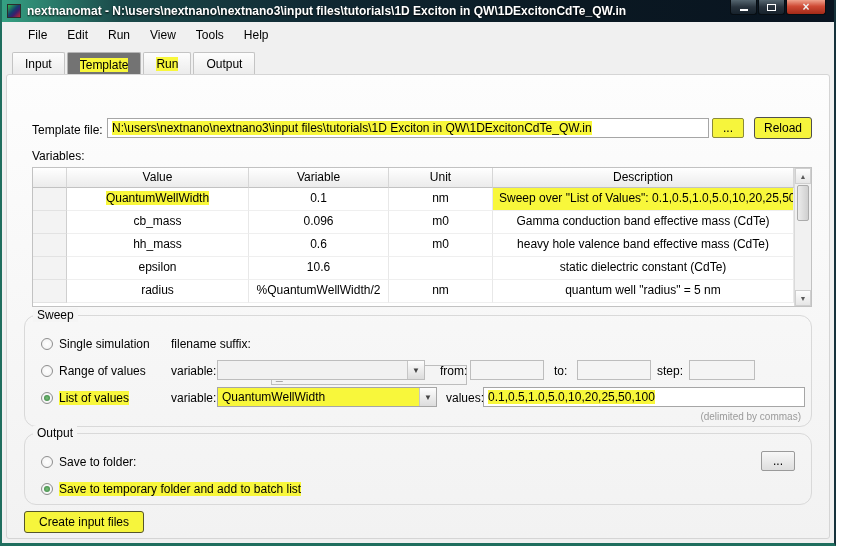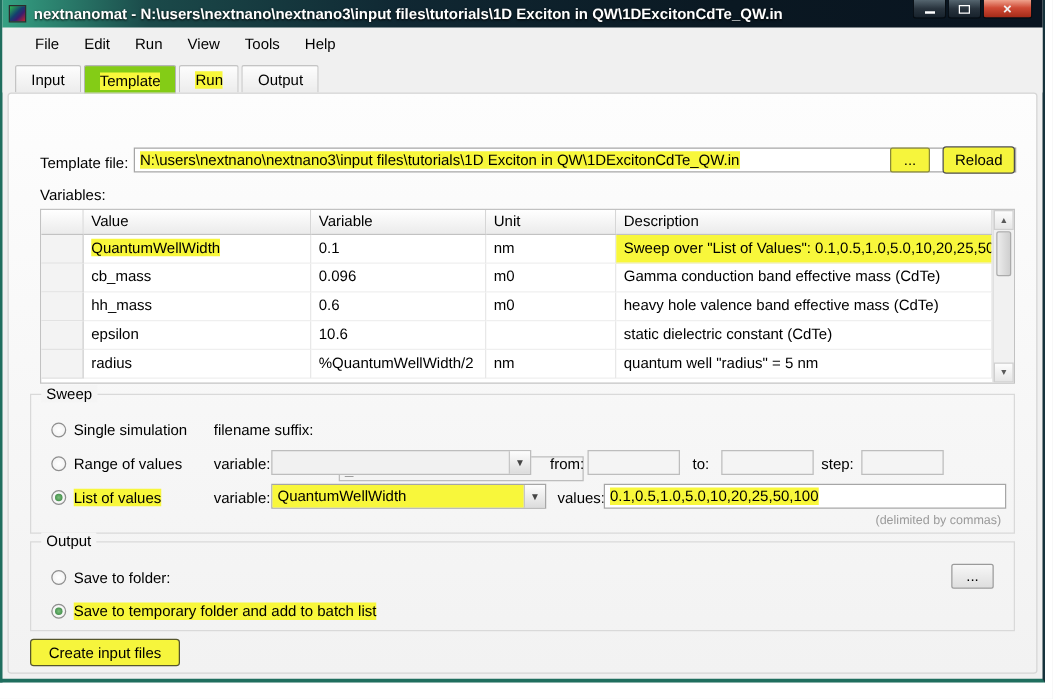--- a/index.html
+++ b/index.html
@@ -44,27 +44,27 @@
   
   .menubar { height:26px; display:flex; align-items:center; padding-left:16px; background:#f0f0f0; }
   .menu-item { padding:4px 10px; cursor:default; }
   
   .tabstrip { height:26px; display:flex; align-items:flex-end; padding-left:10px; background:#f0f0f0; }
   .tab {
     padding:4px 12px 3px; margin-right:2px;
     border:1px solid #c4c4c4; border-bottom:none; border-radius:2px 2px 0 0;
     background:linear-gradient(#fdfdfd,#ececec);
   }
-  .tab.active { background:#84cc16; padding-top:5px; position:relative; top:1px; border-color:#b5b5b5; }
+  .tab.active { background:#737373; padding-top:5px; position:relative; top:1px; border-color:#b5b5b5; }
   .hl { background:#f8f73b; }
   
   .content {
     position:absolute; left:4px; right:4px; top:74px; bottom:4px;
     background:linear-gradient(#fdfdfd,#f2f2f2);
-    border:1px solid #d5d5d5; border-radius:3px;
+    border:1px solid #d5d5d5; border-radius:3px;text-align:center;
   }
   .slabel { position:absolute; white-space:nowrap; }
   
   .textbox {
     position:absolute; height:20px; background:#fff; border:1px solid #a6a6a6;
     display:flex; align-items:center; padding:0 4px; overflow:hidden; white-space:nowrap;
   }
   .textbox.disabled { background:#f4f4f4; color:#9a9a9a; border-color:#bdbdbd; }
   .btn {
     position:absolute; display:flex; align-items:center; justify-content:center;
@@ -94,21 +94,21 @@
     position:absolute; right:0; top:0; bottom:0; width:17px; background:#f1f1f1;
     border-left:1px solid #dadada; display:flex; flex-direction:column;
   }
   .sarrow {
     height:16px; flex:0 0 auto; display:flex; align-items:center; justify-content:center;
     font-size:7px; color:#5a5a5a; background:linear-gradient(#fdfdfd,#e6e6e6); border:1px solid #cfcfcf;
   }
   .sthumb { height:36px; margin:1px 2px; background:linear-gradient(90deg,#ececec,#cfcfcf); border:1px solid #ababab; border-radius:2px; }
   .sspace { flex:1; }
   
-  .group { position:absolute; border:1px solid #d9d9d9; border-radius:0; }
+  .group { position:absolute; border:1px solid #d9d9d9; border-radius:12px; }
   .group-title { position:absolute; top:-8px; left:8px; background:#f5f5f5; padding:0 4px; }
   .radio {
     position:absolute; width:12px; height:12px; border-radius:50%;
     border:1px solid #8e8e8e; background:radial-gradient(#ffffff,#efefef);
   }
   .radio.checked::after {
     content:""; position:absolute; left:2px; top:2px; width:6px; height:6px;
     border-radius:50%; background:radial-gradient(#7cc07c,#2f7d3a);
   }
   .combo {
@@ -162,21 +162,21 @@
   <div class="tabstrip">
     <div class="tab"><span>Input</span></div>
     <div class="tab active"><span class="hl">Template</span></div>
     <div class="tab"><span class="hl">Run</span></div>
     <div class="tab"><span>Output</span></div>
   </div>
 
   <div class="content">
 
     <div class="slabel" style="left:25px; top:48px;">Template file:</div>
-    <div class="textbox" style="left:100px; top:43px; width:706px;">
+    <div class="textbox" style="left:100px; top:43px; width:602px;">
       <span class="hl">N:\users\nextnano\nextnano3\input files\tutorials\1D Exciton in QW\1DExcitonCdTe_QW.in</span>
     </div>
     <div class="btn yellow" style="left:705px; top:43px; width:32px; height:20px;">
       <span>...</span>
     </div>
     <div class="btn yellow reload" style="left:747px; top:42px; width:58px; height:22px;">
       <span>Reload</span>
     </div>
 
     <div class="slabel" style="left:25px; top:74px;">Variables:</div>

